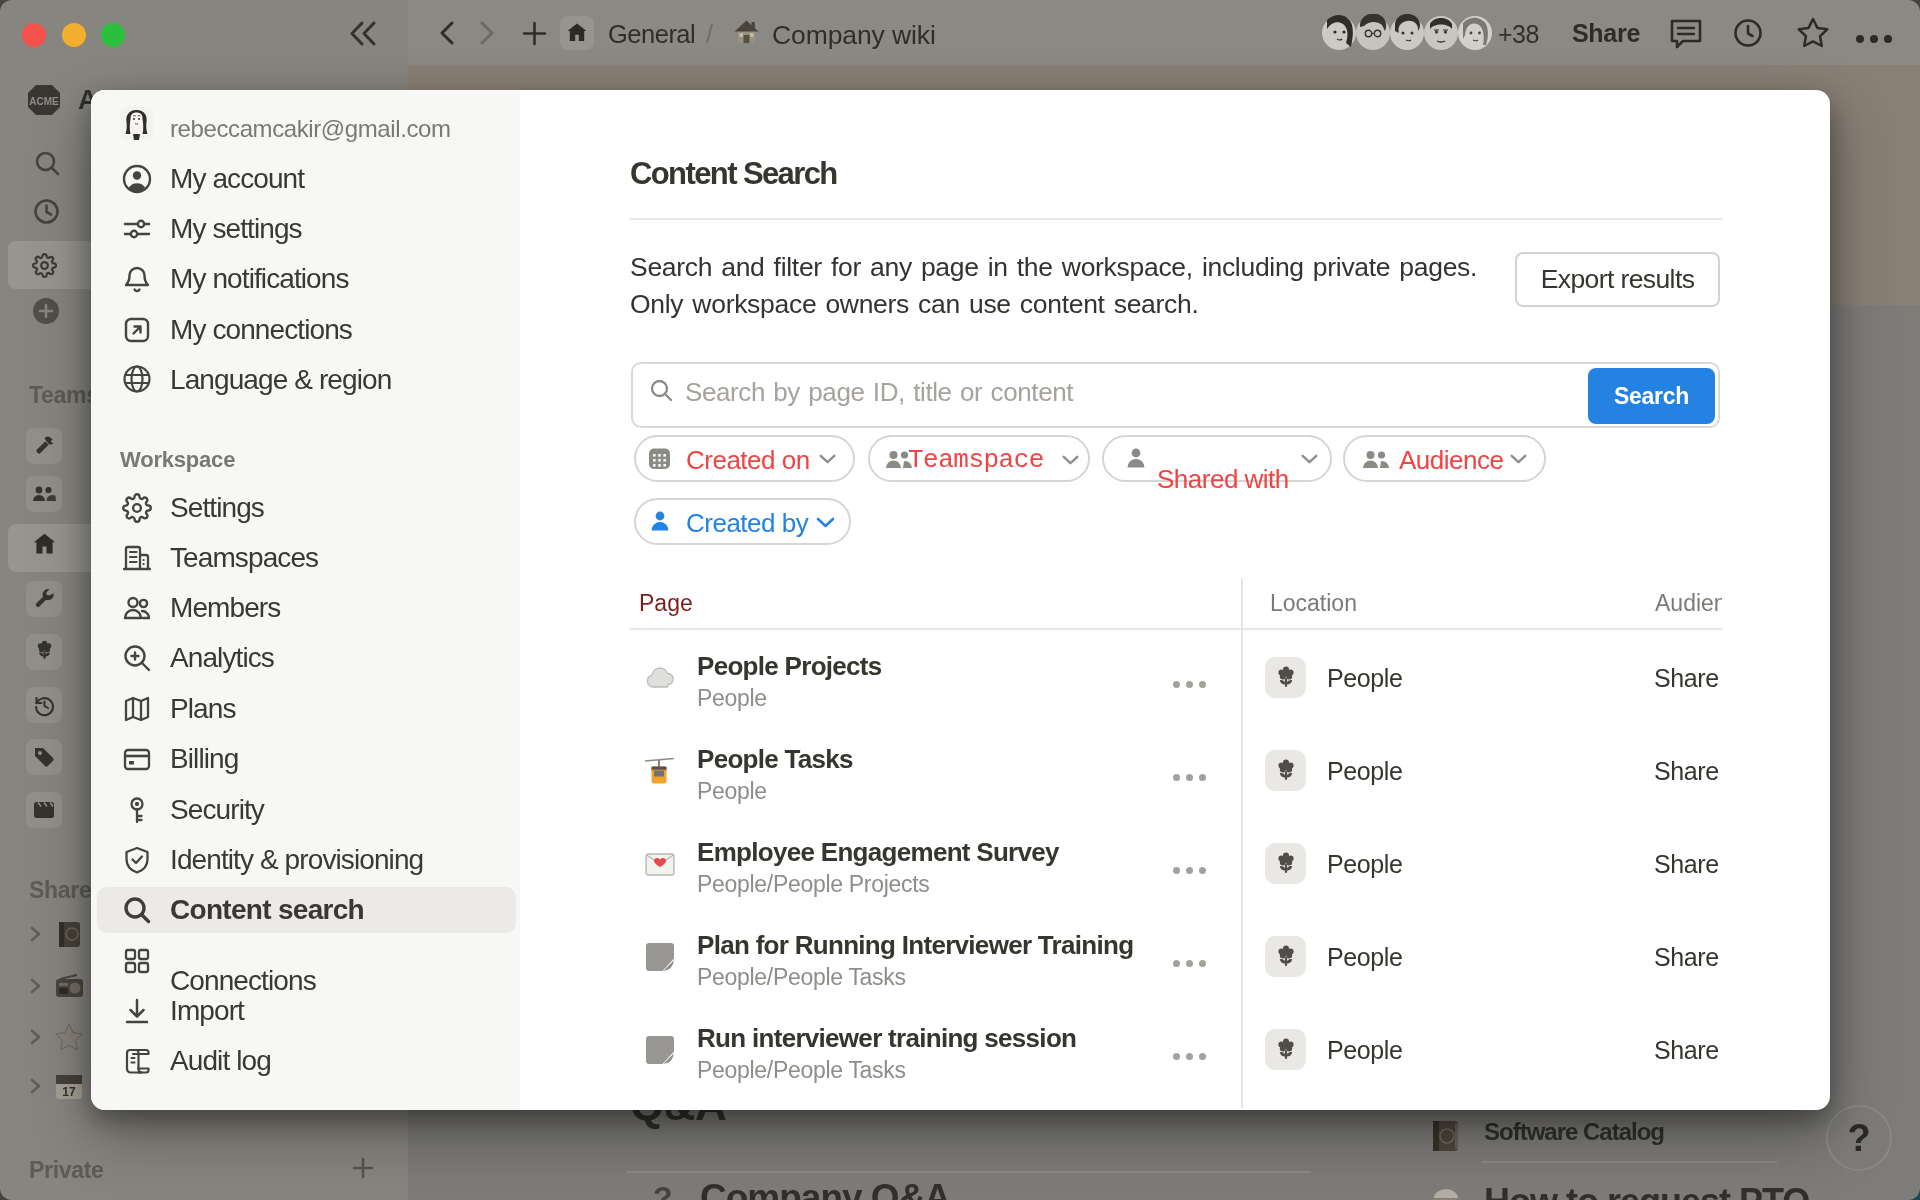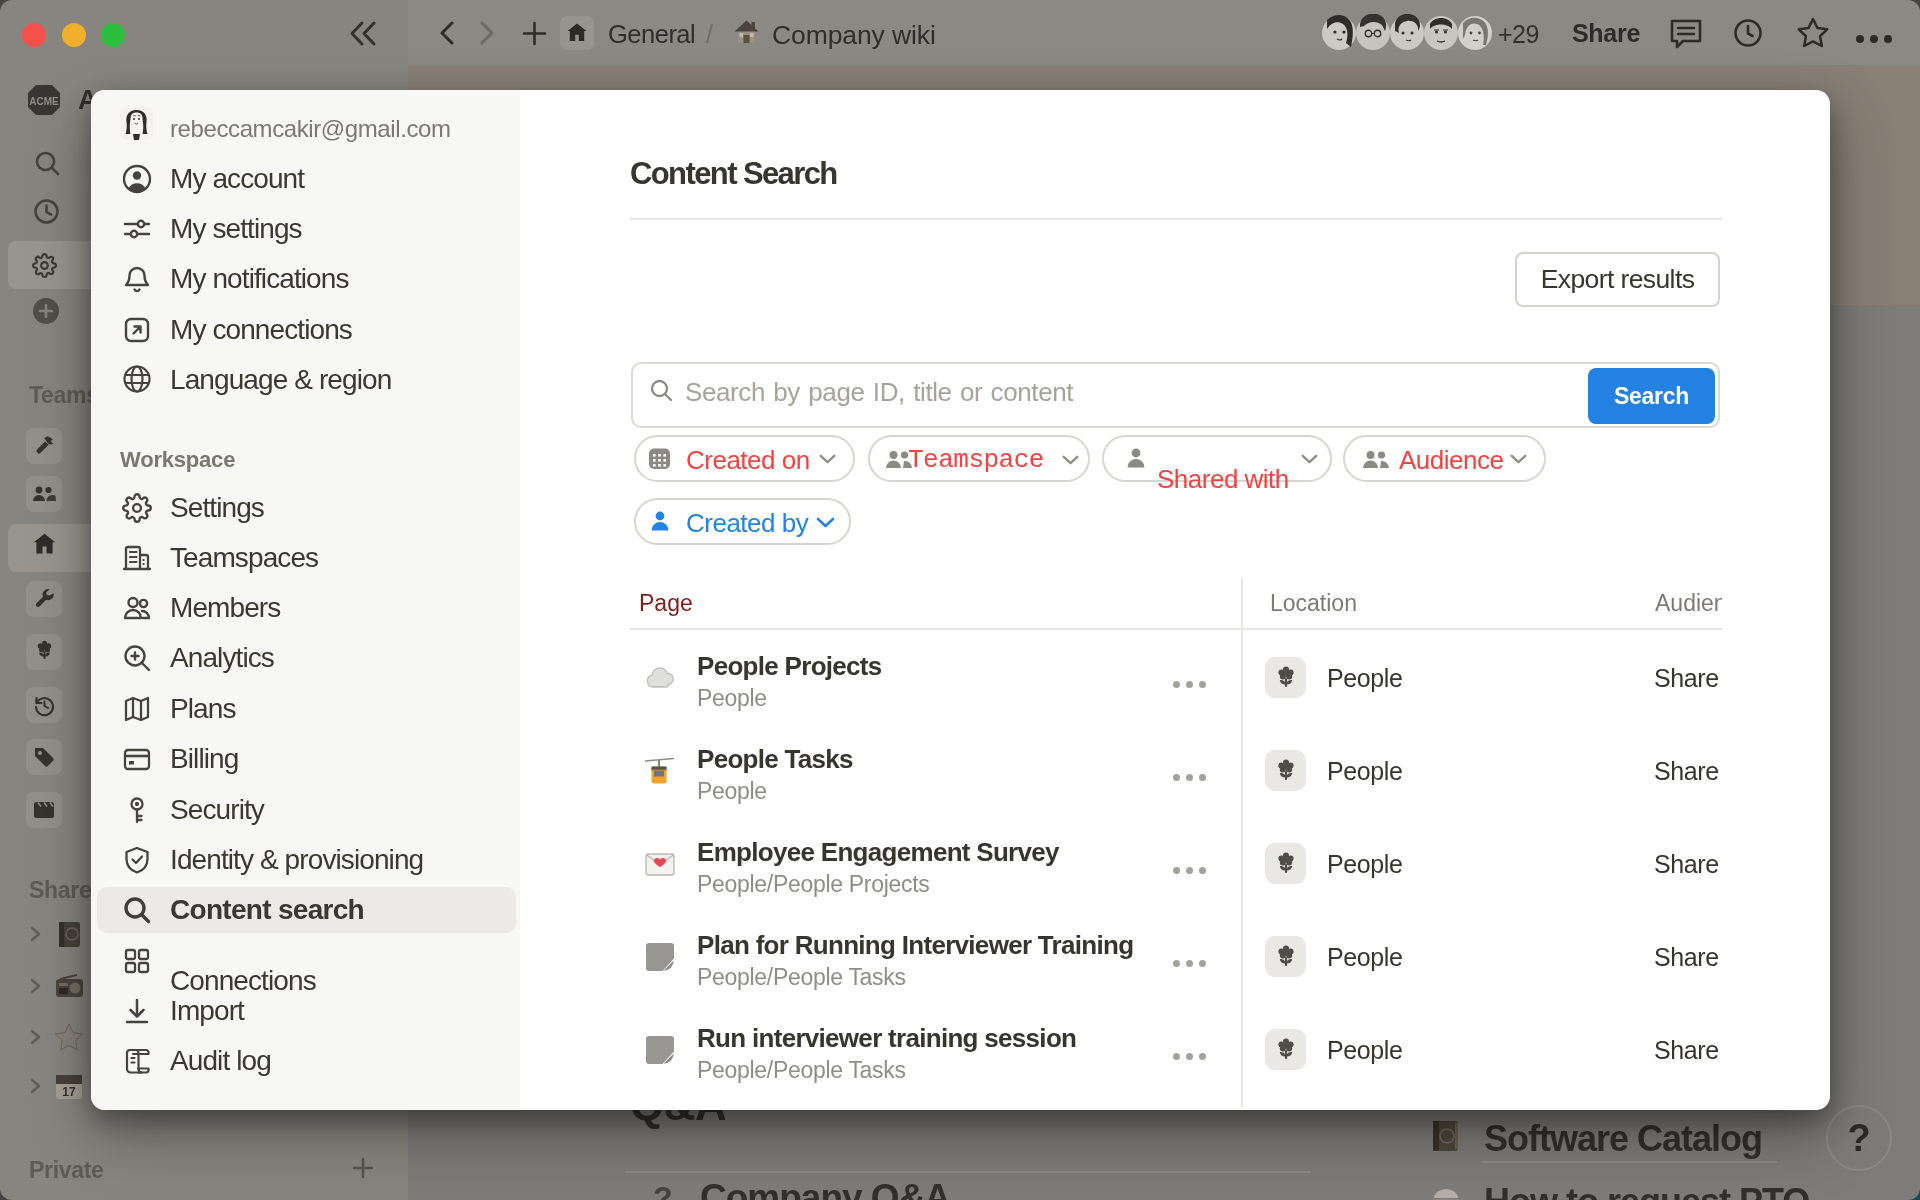--- a/index.html
+++ b/index.html
@@ -225,21 +225,21 @@
           <circle cx="4.5" cy="0" r="1.4" fill="#45443f"></circle>
           <path d="M-2 7 q3 1.5 5 0" stroke="#45443f" stroke-width="1.1" fill="none"></path>
         </g>
     </defs>
     <use href="#fc5" x="155" y="19"></use>
       <use href="#fc4" x="121" y="19"></use>
       <use href="#fc3" x="87" y="19"></use>
       <use href="#fc2" x="53" y="19"></use>
       <use href="#fc1" x="19" y="19"></use>
   </svg>
-  <div class="bgtxt" style="left:1498px;top:20px;font-size:25px;color:#31302c;">+29</div>
+  <div class="bgtxt" style="left:1498px;top:20px;font-size:25px;color:#31302c;">+38</div>
   <div class="bgtxt" style="left:1572px;top:19px;font-size:25px;font-weight:700;color:#2d2c28;letter-spacing:-0.3px;font-weight:600;">Share</div>
   <svg class="abs" style="left:1668px;top:17px" width="36" height="33" viewBox="0 0 36 33" fill="none" stroke="#2c2b27" stroke-width="2.6" stroke-linejoin="round">
       <path d="M4 4 h28 v20 h-17 l-6 6 v-6 h-5 z" stroke-linecap="round"></path>
       <path d="M10 11 h16 M10 17 h16" stroke-width="2.4" stroke-linecap="round"></path>
     </svg>
   <svg class="abs" style="left:1733px;top:18px" width="30" height="30" viewBox="0 0 30 30" fill="none" stroke="#2c2b27" stroke-width="2.6" stroke-linecap="round">
       <circle cx="15" cy="15" r="12.5"></circle>
       <path d="M15 8 V15.5 L19.5 18"></path>
     </svg>
   <svg class="abs" style="left:1795px;top:16px" width="36" height="34" viewBox="0 0 36 34" fill="none" stroke="#2c2b27" stroke-width="2.5" stroke-linejoin="round">
@@ -250,21 +250,21 @@
   <div class="bgtxt" style="left:630px;top:1080px;font-size:44px;font-weight:700;">Q&amp;A</div>
   <div class="abs" style="left:626px;top:1171px;width:685px;height:2px;background:#8b8a86"></div>
   <div class="bgtxt" style="left:700px;top:1177px;font-size:37px;font-weight:700;letter-spacing:-1px;">Company Q&amp;A</div>
   <div class="bgtxt" style="left:653px;top:1180px;font-size:32px;font-weight:700;color:#46443f;">?</div>
   <svg class="abs" style="left:1427px;top:1118px" width="36" height="36" viewBox="0 0 36 36">
       <rect x="6" y="3" width="25" height="30" rx="3" fill="#4e473d"></rect>
       <rect x="6" y="3" width="6" height="30" fill="#37322b"></rect>
       <rect x="28" y="5" width="3" height="26" fill="#6b6457"></rect>
       <circle cx="20" cy="18" r="7" fill="none" stroke="#746c5e" stroke-width="1.6"></circle>
     </svg>
-    <div class="bgtxt" style="left:1484px;top:1118px;font-size:36px;font-weight:700;letter-spacing:-1px;">Software Catalog</div>
+    <div class="bgtxt" style="left:1484px;top:1118px;font-size:24px;font-weight:700;letter-spacing:-1px;">Software Catalog</div>
   <div class="abs" style="left:1482px;top:1161px;width:295px;height:2px;background:#8b8a86"></div>
   <svg class="abs" style="left:1429px;top:1186px" width="34" height="30" viewBox="0 0 34 30">
       <path d="M5 12 a12 9 0 0 1 24 0 z" fill="#b3aea6"></path>
       <path d="M4 13 h26 l-4 15 h-18 z" fill="#8e867a"></path>
     </svg>
     <div class="bgtxt" style="left:1484px;top:1181px;font-size:36px;font-weight:700;letter-spacing:-1px;">How to request PTO</div>
 
   <div class="abs" style="left:1826px;top:1105px;width:66px;height:66px;border-radius:50%;border:2px solid #8a8985;background:#7d7c79;color:#2b2a28;font-size:38px;font-weight:700;text-align:center;line-height:62px;">?</div>
 
   <div id="modal">
@@ -380,20 +380,21 @@
           <path d="M8 4 a3 3 0 0 0-3 3 V23"></path>
           <path d="M5 23 a3.5 3.5 0 0 0 3.5 3.5 H20 a3.5 3.5 0 0 1-3.5-3.5 V7 a3 3 0 0 0-0.8-2"></path>
           <path d="M16.5 26.5 H24 a2.5 2.5 0 0 0 2.5-2.5 v-1.5 H16"></path>
           <path d="M9.5 12 h3 M9.5 16.5 h3"></path>
         </svg>
       <div class="nitem" style="top:956px">Audit log</div>
     </div>
     <div id="content">
       <div class="abs" style="left:110px;top:66px;font-size:31px;font-weight:700;color:#37352f;letter-spacing:-1.6px;">Content Search</div>
       <div class="abs" style="left:110px;top:128px;width:1092px;height:2px;background:#e9e8e6"></div>
+      <div class="abs" style="left:110px;top:159px;font-size:26.5px;line-height:36.5px;color:#343330;letter-spacing:-0.3px;word-spacing:2px;">Search and filter for any page in the workspace, including private pages.<br>Only workspace owners can use content search.</div>
       <div class="abs" style="left:995px;top:162px;width:205px;height:55px;border:2px solid #d5d3d0;border-radius:8px;font-size:26.5px;color:#37352f;display:flex;align-items:center;justify-content:center;letter-spacing:-0.6px;">Export results</div>
       <div class="abs" style="left:111px;top:272px;width:1089px;height:66px;border:2px solid #dbd9d6;border-radius:10px;"></div>
       <svg class="abs" style="left:130px;top:289px" width="23" height="23" viewBox="0 0 23 23" fill="none" stroke="#8b8984" stroke-width="2.3" stroke-linecap="round">
           <circle cx="9.5" cy="9.5" r="7.5"></circle>
           <path d="M15 15 L21 21"></path>
         </svg>
       <div class="abs" style="left:165px;top:287px;font-size:26px;color:#a6a39e;letter-spacing:-0.4px;word-spacing:1.5px;">Search by page ID, title or content</div>
       <div class="abs" style="left:1068px;top:278px;width:127px;height:56px;background:#2483e2;border-radius:8px;display:flex;align-items:center;justify-content:center;font-size:23px;font-weight:700;color:#fff;letter-spacing:-0.3px;">Search</div>
 
       <div class="chip" style="left:114px;top:345px;width:221px"></div>

